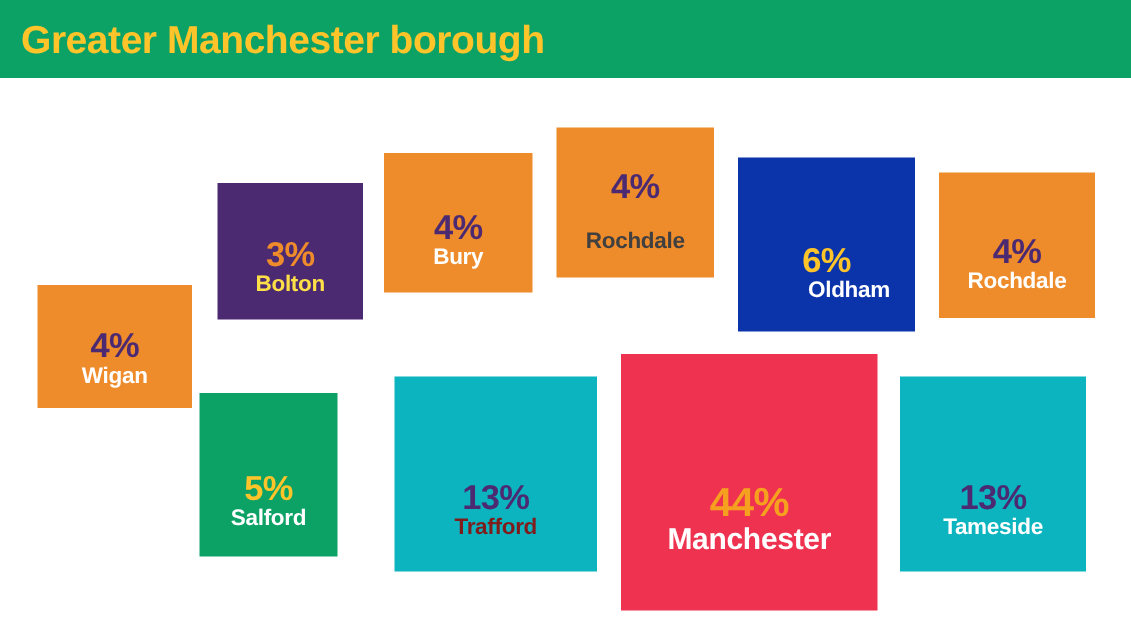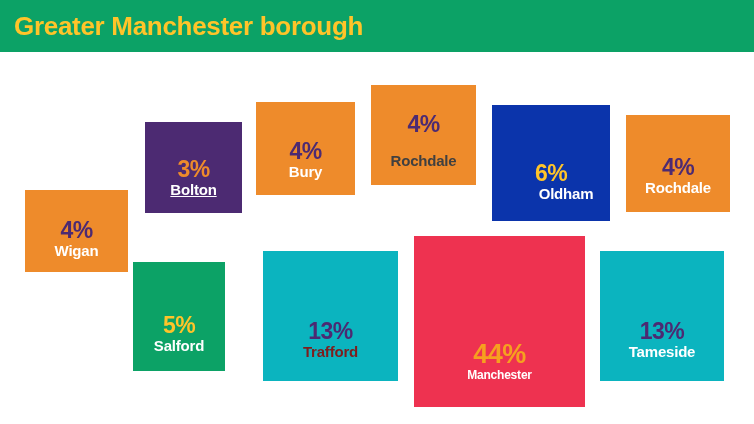--- a/index.html
+++ b/index.html
@@ -57,40 +57,40 @@
     font-size: 15px;
     font-weight: bold;
     line-height: 1.1;
     letter-spacing: -0.2px;
     white-space: nowrap;
   }
   .tile.big .pct {
     font-size: 27px;
   }
   .tile.big .nm {
-    font-size: 12px;
+    font-size: 20px;
   }
 </style>
 </head>
 <body>
 
 <div id="stage">
 
   <div id="header-bar" style="background: rgb(12, 162, 102);">
     <div id="header-title" style="color: rgb(255, 196, 41);">Greater Manchester borough</div>
   </div>
 
   <div id="tiles-layer">
       <div class="tile" style="left: 25px; top: 190px; width: 103px; height: 82px; background: rgb(238, 139, 43); padding-bottom: 13px;">
         <div class="pct" style="color: rgb(76, 42, 114);">4%</div>
         <div class="nm" style="color: rgb(255, 255, 255);">Wigan</div>
       </div>
       <div class="tile" style="left: 145px; top: 122px; width: 97px; height: 91px; background: rgb(76, 42, 114); padding-bottom: 15px;">
         <div class="pct" style="color: rgb(238, 139, 43);">3%</div>
-        <div class="nm" style="color: #ffffff; text-decoration: underline;">Bolton</div>
+        <div class="nm" style="color: #fde047;">Bolton</div>
       </div>
       <div class="tile" style="left: 256px; top: 102px; width: 99px; height: 93px; background: rgb(238, 139, 43); padding-bottom: 15px;">
         <div class="pct" style="color: rgb(76, 42, 114);">4%</div>
         <div class="nm" style="color: rgb(255, 255, 255);">Bury</div>
       </div>
       <div class="tile" style="left: 371px; top: 85px; width: 105px; height: 100px; background: rgb(238, 139, 43); padding-bottom: 16px;">
         <div class="pct" style="color: rgb(76, 42, 114);">4%</div>
         <div class="nm" style="color: #404040; margin-top: 16px;">Rochdale</div>
       </div>
       <div class="tile" style="left: 492px; top: 105px; width: 118px; height: 116px; background: rgb(11, 52, 171); padding-bottom: 19px;">
@@ -102,21 +102,21 @@
         <div class="nm" style="color: rgb(255, 255, 255);">Rochdale</div>
       </div>
       <div class="tile" style="left: 133px; top: 262px; width: 92px; height: 109px; background: rgb(12, 162, 102); padding-bottom: 17px;">
         <div class="pct" style="color: rgb(255, 196, 41);">5%</div>
         <div class="nm" style="color: rgb(255, 255, 255);">Salford</div>
       </div>
       <div class="tile" style="left: 263px; top: 251px; width: 135px; height: 130px; background: rgb(11, 180, 191); padding-bottom: 21px;">
         <div class="pct" style="color: rgb(76, 42, 114);">13%</div>
         <div class="nm" style="color: #7f1d1d;">Trafford</div>
       </div>
-      <div class="tile big" style="left: 414px; top: 236px; width: 171px; height: 171px; background: rgb(238, 50, 80); padding-bottom: 25px;">
+      <div class="tile big" style="left: 414px; top: 236px; width: 171px; height: 171px; background: rgb(238, 50, 80); padding-bottom: 36px;">
         <div class="pct" style="color: rgb(246, 160, 31);">44%</div>
         <div class="nm" style="color: rgb(255, 255, 255);">Manchester</div>
       </div>
       <div class="tile" style="left: 600px; top: 251px; width: 124px; height: 130px; background: rgb(11, 180, 191); padding-bottom: 21px;">
         <div class="pct" style="color: rgb(76, 42, 114);">13%</div>
         <div class="nm" style="color: rgb(255, 255, 255);">Tameside</div>
       </div>
     </div>
 
 </div>

